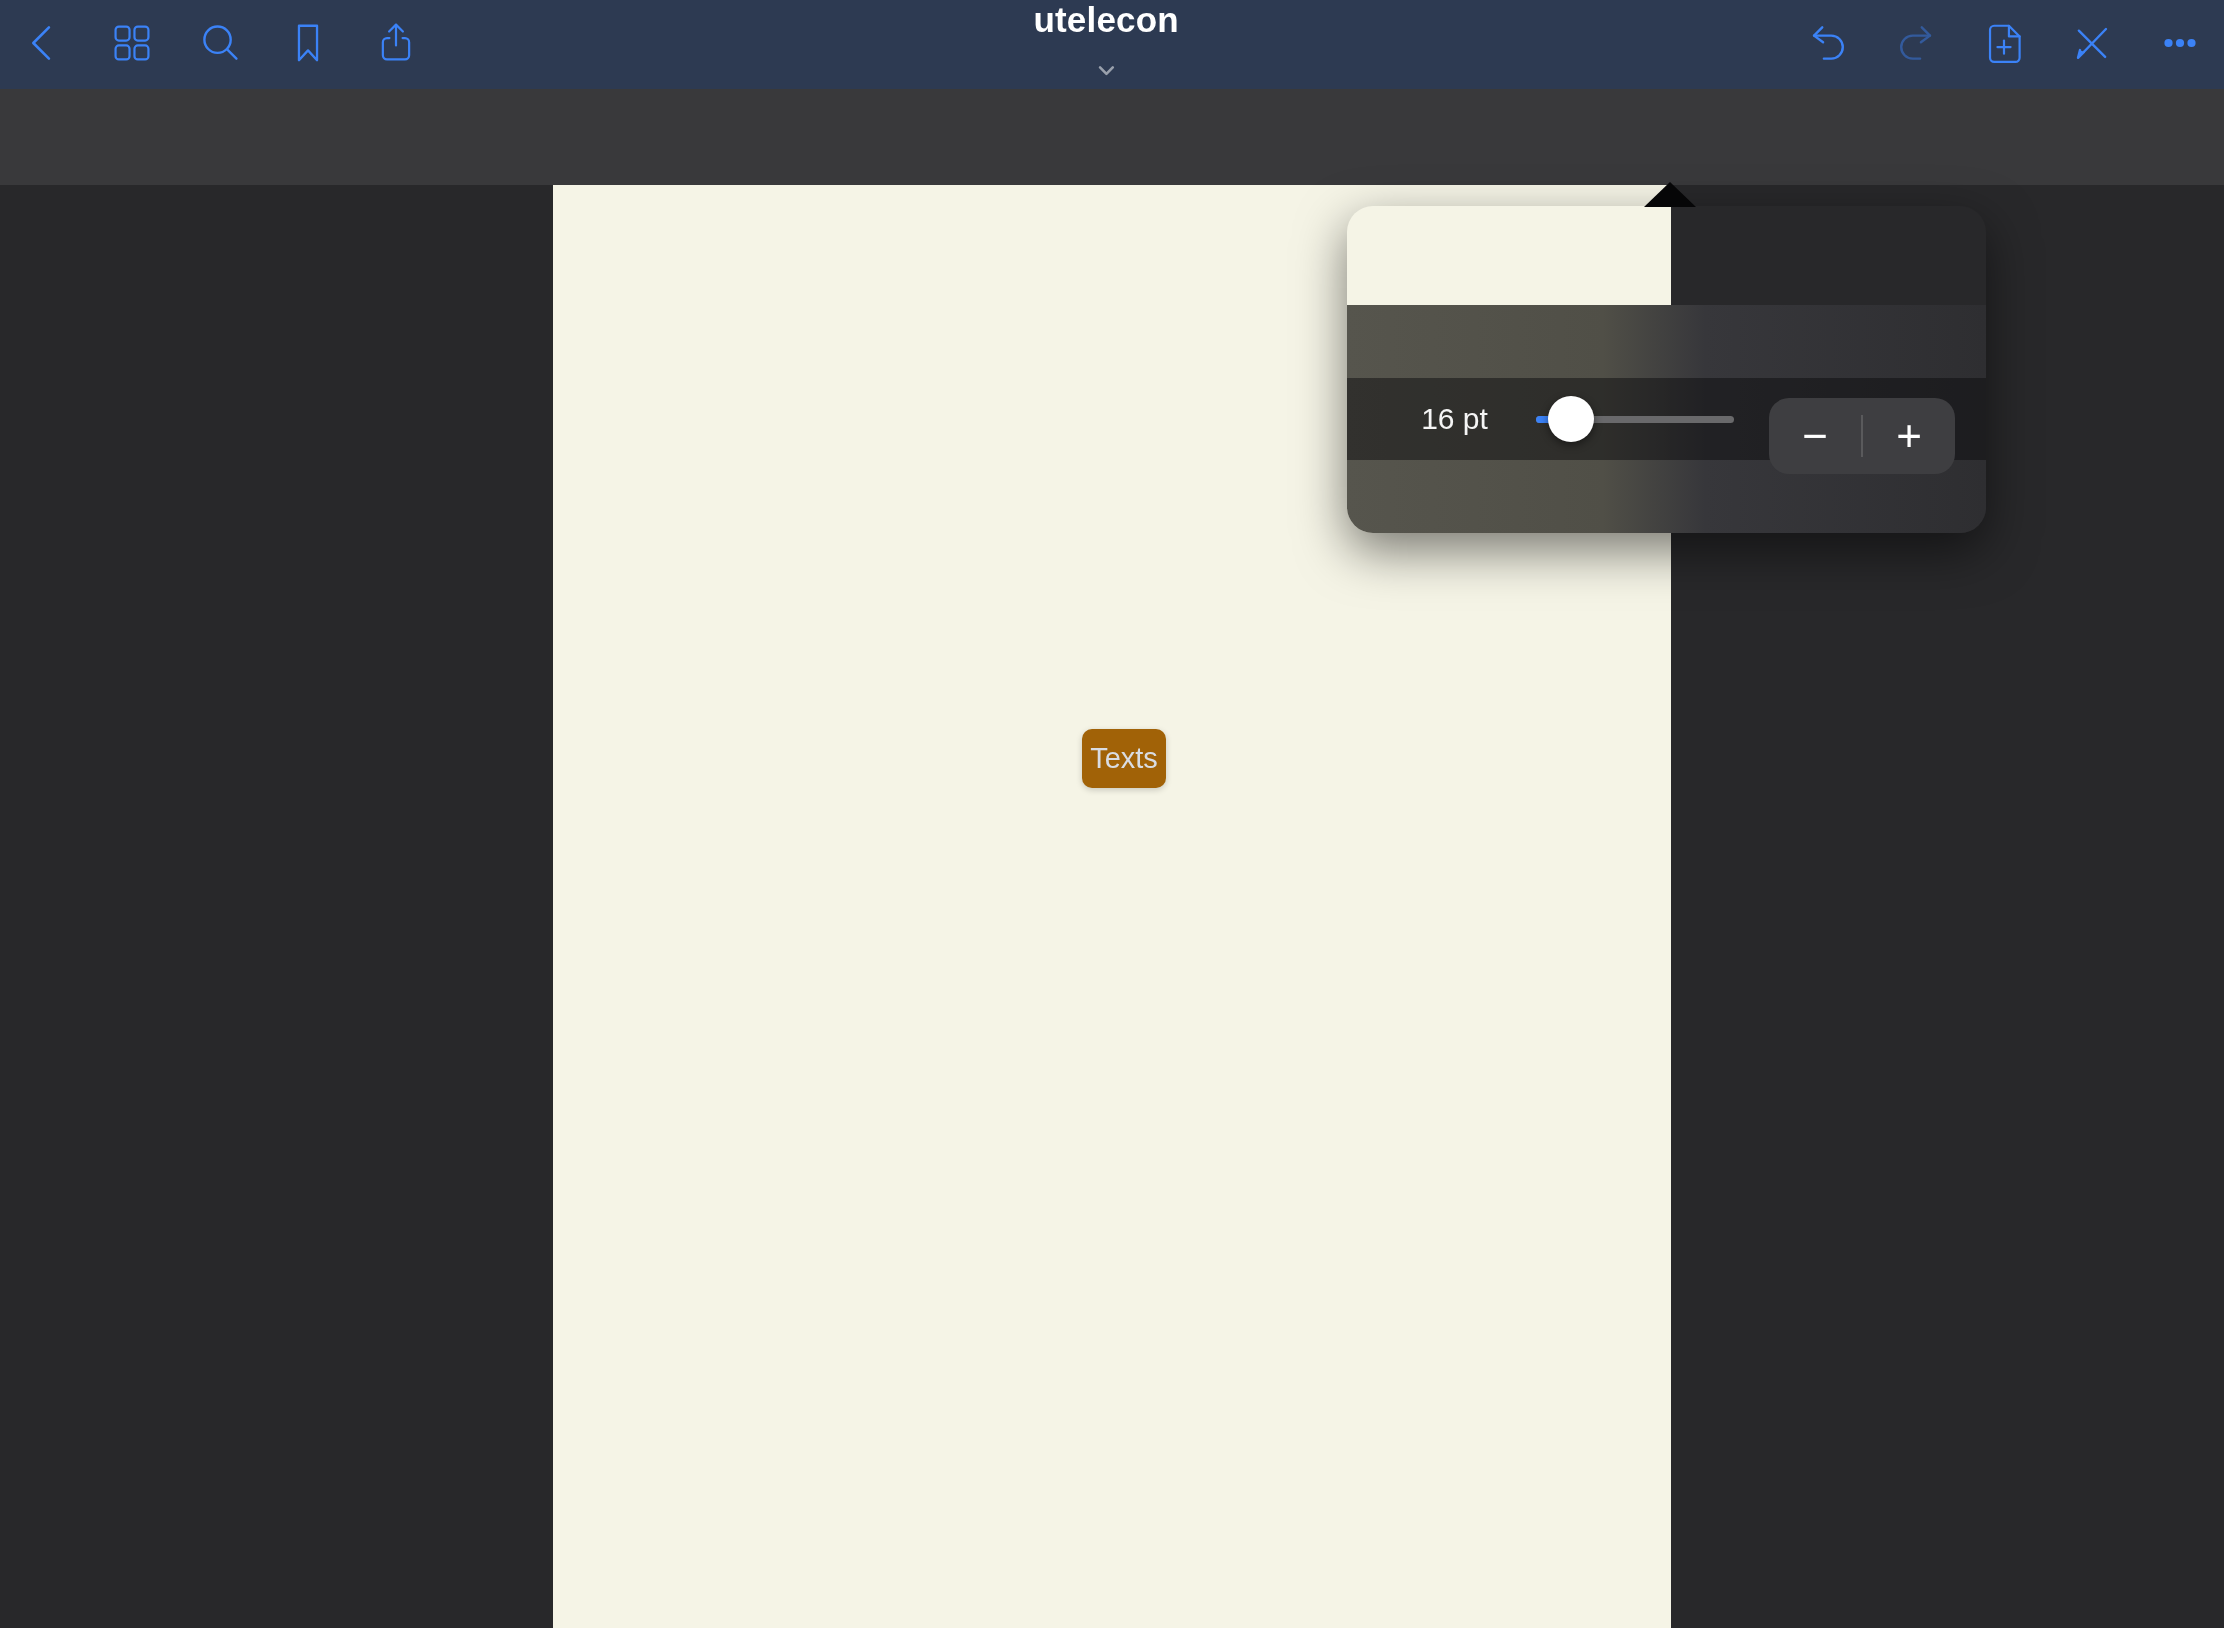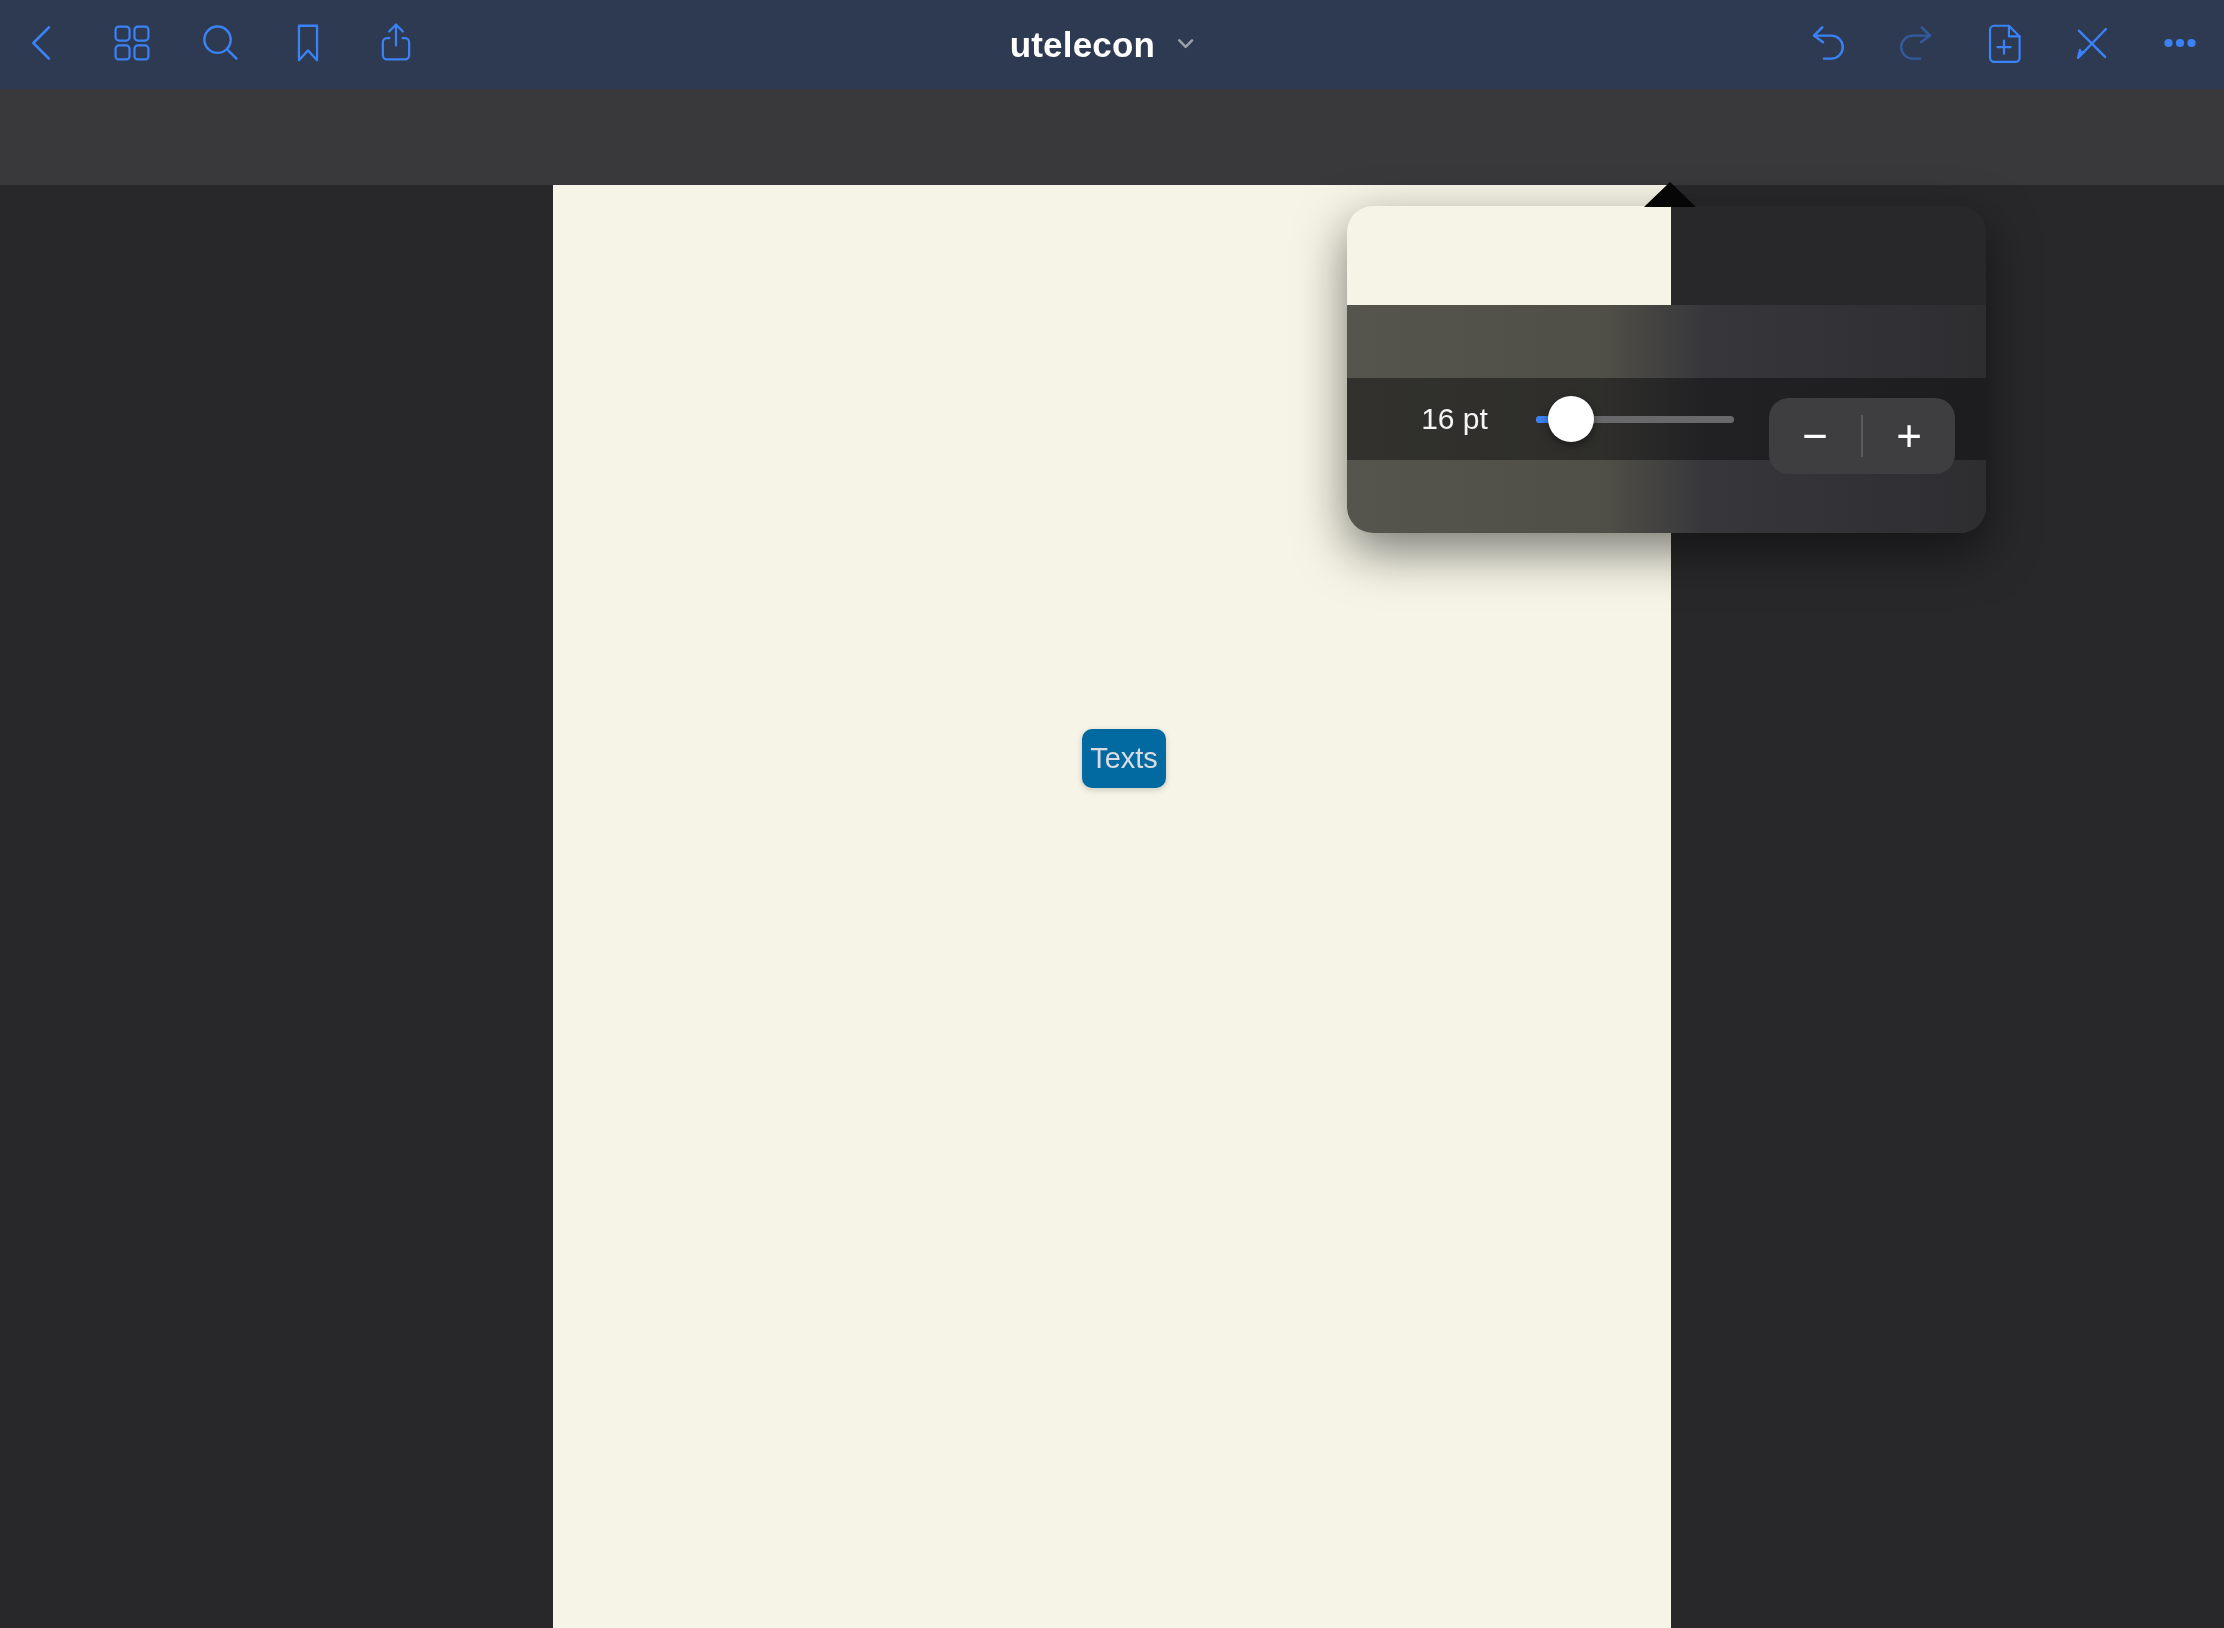--- a/index.html
+++ b/index.html
@@ -9,21 +9,21 @@
     background:#28282a;
     -webkit-font-smoothing:antialiased;
   }
   
   .navbar{position:absolute;left:0;top:0;width:100%;height:89px;background:#2d3a52;}
   .nav-group{position:absolute;top:0;height:89px;display:flex;align-items:center;}
   .nav-btn{width:54px;height:54px;display:flex;align-items:center;justify-content:center;flex:0 0 auto;}
   .nav-btn svg{width:46px;height:46px;}
   .nav-title{
     position:absolute;left:50%;top:0;height:89px;transform:translateX(-54%);
-    display:flex;align-items:center;gap:16px;
+    display:flex;align-items:center;gap:16px;flex-direction:column;
   }
   .nav-title .t{color:#ffffff;font-size:35px;font-weight:700;letter-spacing:.2px;}
   
   .toolbar{position:absolute;left:0;top:89px;width:100%;height:96px;background:#39393b;}
   .tool-btn{position:absolute;top:105px;width:64px;height:64px;display:flex;align-items:center;justify-content:center;}
   .tool-btn svg{width:62px;height:62px;}
   .tb-divider{position:absolute;top:108px;width:2px;height:58px;background:#565658;border-radius:1px;}
   .texttool{
     position:absolute;left:1108px;top:114px;width:56px;height:46px;border-radius:9px;
     background:#275a97;border:3px solid #3b82f7;box-sizing:border-box;
@@ -47,21 +47,21 @@
   .tstyle-btn{position:absolute;left:1976px;top:105px;width:70px;height:64px;display:flex;align-items:center;justify-content:center;}
   .tstyle-box{
     position:relative;width:52px;height:44px;border:3px solid #e8e8e8;border-radius:9px;box-sizing:border-box;
     display:flex;align-items:center;justify-content:center;color:#f0f0f0;font-weight:700;font-size:27px;
   }
   .tstyle-box svg.heart{position:absolute;top:-16px;right:-14px;width:32px;height:30px;transform:rotate(-14deg);}
   
   .canvas{position:absolute;left:0;top:185px;width:100%;height:1443px;background:#28282a;}
   .page{position:absolute;left:553px;top:0;width:1118px;height:1443px;background:#f5f4e6;}
   .texts-chip{
-    position:absolute;left:1082px;top:729px;width:84px;height:59px;border-radius:10px;background:#0369a1;
+    position:absolute;left:1082px;top:729px;width:84px;height:59px;border-radius:10px;background:#a16207;
     display:flex;align-items:center;justify-content:center;color:#d9dce2;font-size:29px;
     box-shadow:0 2px 6px rgba(0,0,0,.18);
   }
   
   .popover{
     position:absolute;left:1347px;top:206px;width:639px;height:327px;border-radius:26px;
     box-shadow:0 18px 50px rgba(0,0,0,.5);
   }
   .pop-arrow{
     position:absolute;left:297px;top:-24px;width:0;height:0;

